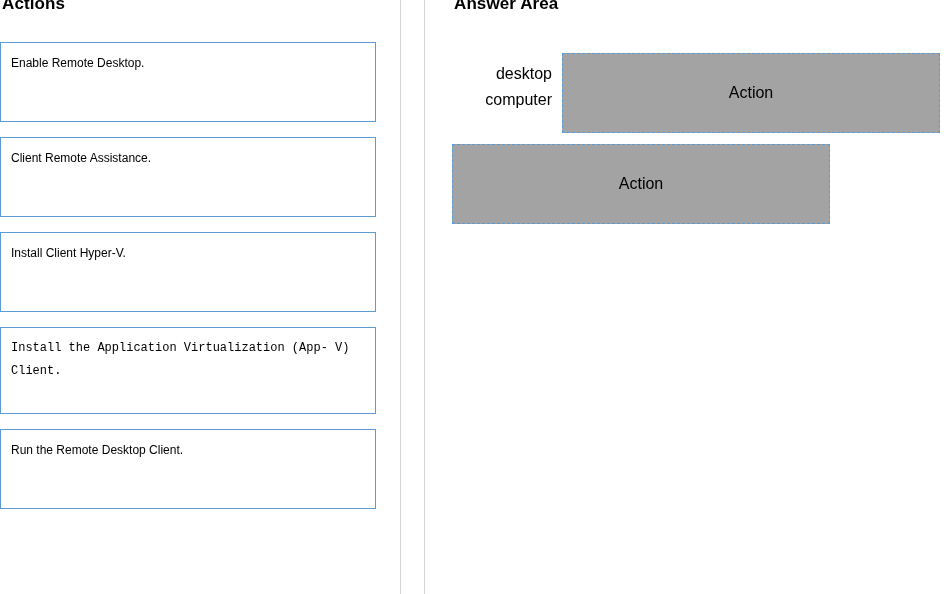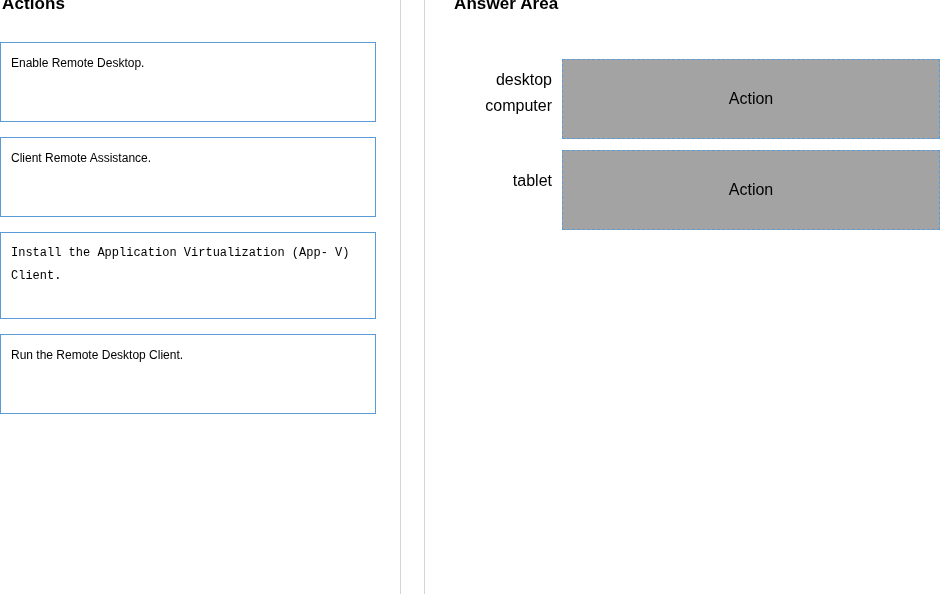--- a/index.html
+++ b/index.html
@@ -92,21 +92,21 @@
     left: 2px;
     top: -6px;
     font-size: 17px;
     font-weight: bold;
     color: #000000;
     letter-spacing: 0.1px;
   }
   .answer-rows {
     position: absolute;
     left: 0px;
-    top: 59px;
+    top: 53px;
     width: 496px;
   }
   .answer-row {
     display: flex;
     align-items: flex-start;
     margin-bottom: 11px;
   }
   .row-label {
     width: 110px;
     text-align: right;
@@ -136,38 +136,38 @@
 </head>
 <body>
 
 <div class="page">
 
   <div class="actions-col">
     <div class="actions-title">Actions</div>
     <div class="action-list">
       <div class="action-card">Enable Remote Desktop.</div>
       <div class="action-card">Client Remote Assistance.</div>
+      <div class="action-card">Install Client Hyper-V.</div>
       <div class="action-card tall">Install the Application Virtualization (App- V) Client.</div>
       <div class="action-card">Run the Remote Desktop Client.</div>
     </div>
   </div>
 
   <div class="divider"></div>
   <div class="divider2"></div>
 
   <div class="answer-col">
     <div class="answer-title">Answer Area</div>
     <div class="answer-rows">
 
       <div class="answer-row">
         <div class="row-label two-line">desktop computer</div>
         <div class="drop-zone">Action</div>
       </div>
 
       <div class="answer-row">
-        <div class="row-label">tablet</div>
         <div class="drop-zone">Action</div>
       </div>
 
     </div>
   </div>
 
 </div>
 
 </body></html>

